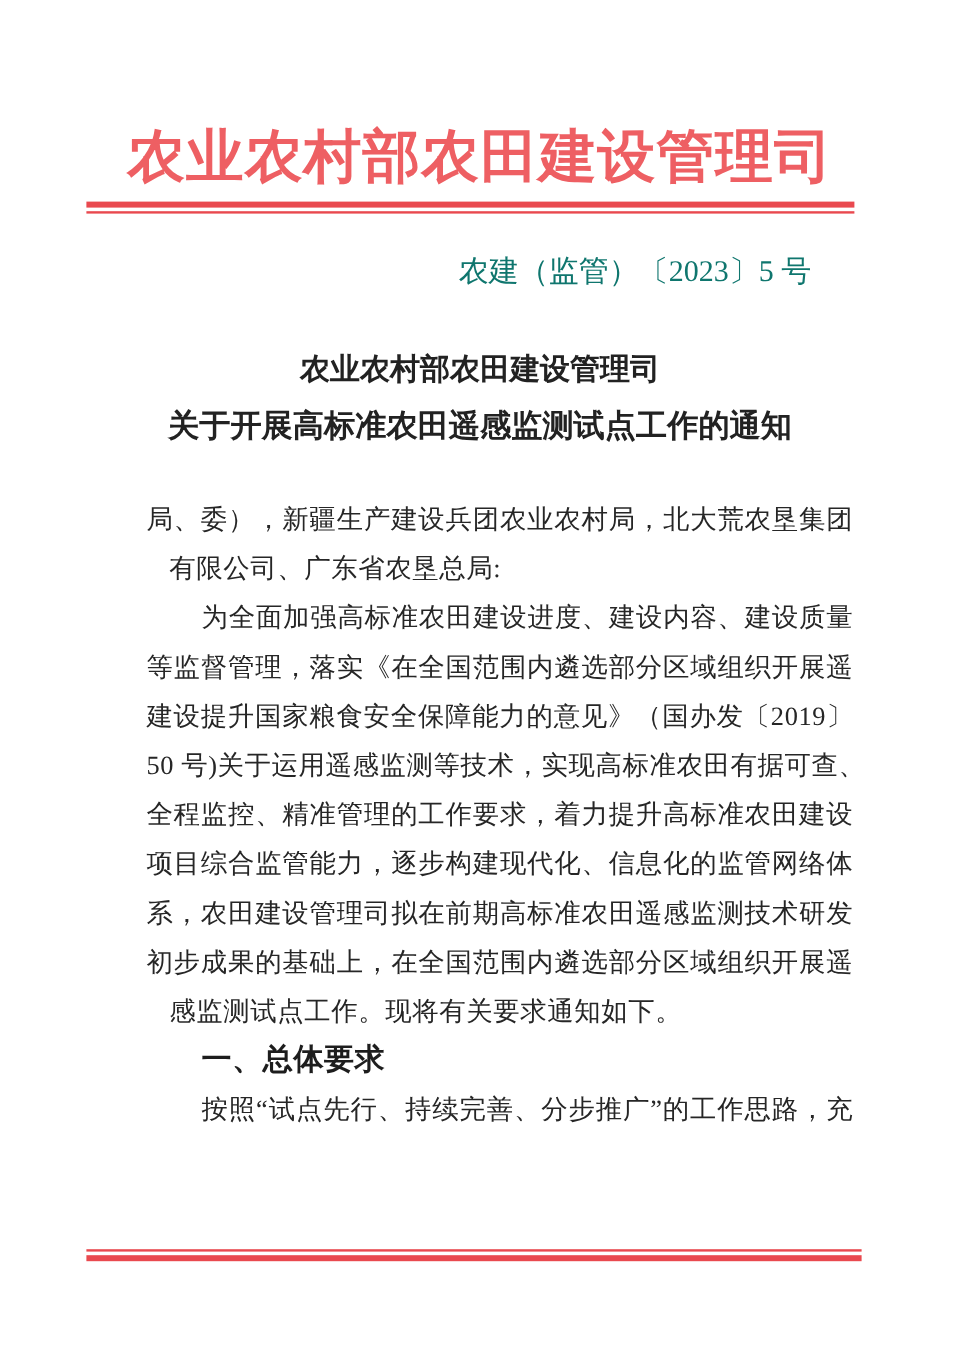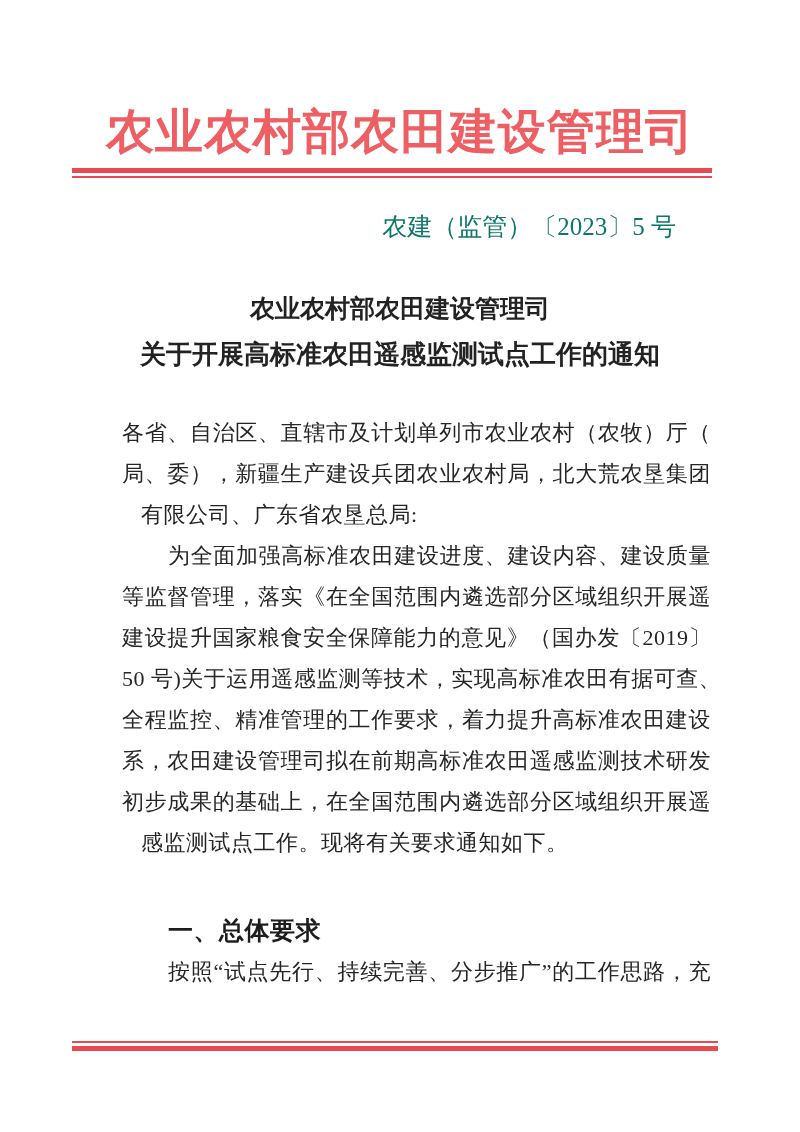--- a/index.html
+++ b/index.html
@@ -51,21 +51,21 @@
     text-align:justify;text-align-last:justify;
     overflow:hidden;white-space:nowrap;
     letter-spacing:0.5px;
   }
   .bline.short{text-align-last:left;white-space:normal;margin-left:19px;}
   .bline.indent{text-indent:46px;}
   .bline.heading{
     font-family:"Liberation Sans","DejaVu Sans",sans-serif;
     font-weight:bold;font-size:25px;
     text-align:right;text-align-last:left;
-    padding-left:46px;color:#1d1d1d;margin-top:47px;
+    padding-left:46px;color:#1d1d1d;
   }
   
   .foot-rule{position:absolute;left:72px;top:1041px;width:646px;}
   .foot-rule .thin{height:2px;background:var(--red-line,#e9494f);}
   .foot-rule .thick{height:5px;margin-top:3px;background:var(--red-line,#e9494f);}
 </style>
 </head>
 <body>
 
 <div id="page">
@@ -78,29 +78,29 @@
   </div>
 
   <div class="doc-number">农建（监管）〔2023〕5 号</div>
 
   <div class="doc-title l1">农业农村部农田建设管理司</div>
 
   <div class="doc-title l2">关于开展高标准农田遥感监测试点工作的通知</div>
 
   <div class="body-block">
 
-    <div class="bline">各省、自治区、直辖市及计划单列市农业农村（农牧）厅（</div>
     <div class="bline">局、委），新疆生产建设兵团农业农村局，北大荒农垦集团</div>
     <div class="bline short">有限公司、广东省农垦总局:</div>
 
     <div class="bline indent">为全面加强高标准农田建设进度、建设内容、建设质量</div>
     <div class="bline">等监督管理，落实《在全国范围内遴选部分区域组织开展遥</div>
     <div class="bline">建设提升国家粮食安全保障能力的意见》（国办发〔2019〕</div>
     <div class="bline">50 号)关于运用遥感监测等技术，实现高标准农田有据可查、</div>
     <div class="bline">全程监控、精准管理的工作要求，着力提升高标准农田建设</div>
+    <div class="bline">项目综合监管能力，逐步构建现代化、信息化的监管网络体</div>
     <div class="bline">系，农田建设管理司拟在前期高标准农田遥感监测技术研发</div>
     <div class="bline">初步成果的基础上，在全国范围内遴选部分区域组织开展遥</div>
     <div class="bline short">感监测试点工作。现将有关要求通知如下。</div>
 
     <div class="bline heading">一、总体要求</div>
 
     <div class="bline indent">按照“试点先行、持续完善、分步推广”的工作思路，充</div>
 
   </div>
 

